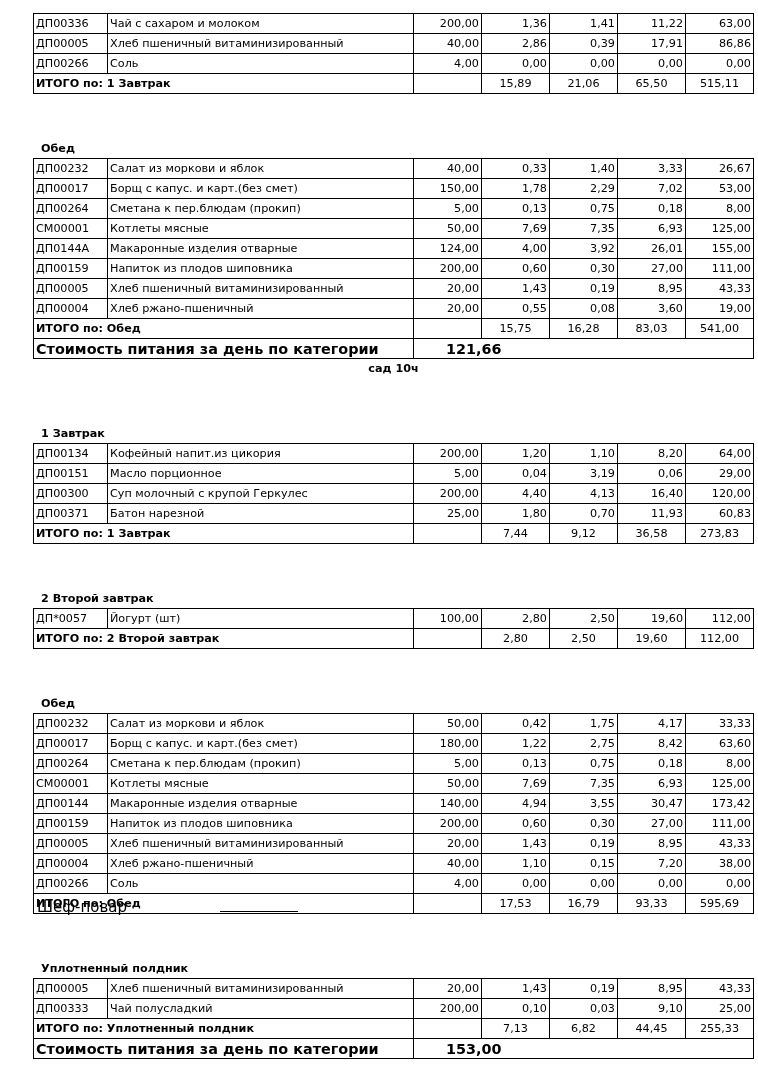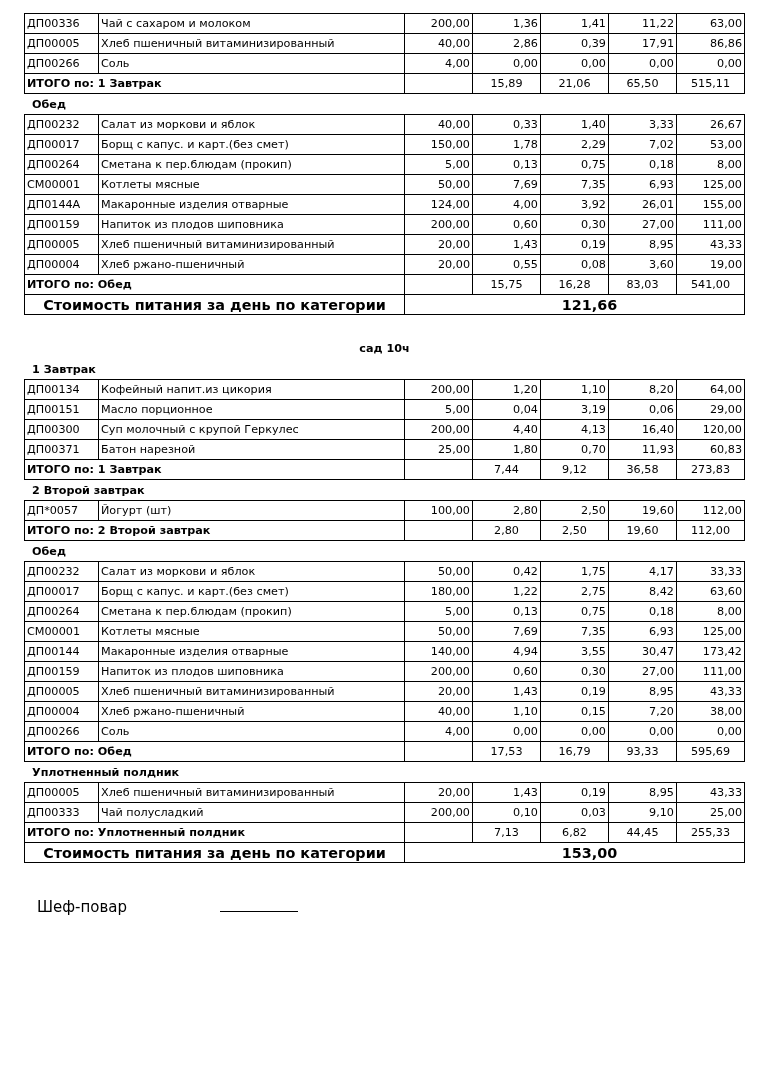--- a/index.html
+++ b/index.html
@@ -1,32 +1,32 @@
 <!DOCTYPE html>
 <html><head>
 <meta charset="utf-8">
 <style>
   html, body { margin: 0; padding: 0; background: #ffffff; }
   body { width: 758px; height: 1071px; position: relative; font-family: "DejaVu Sans", sans-serif; color: #000; font-size: 11.2px; }
-  #doc { position: absolute; left: 24px; top: 13px; width: 721px; }
+  #doc { position: absolute; left: 33px; top: 13px; width: 721px; }
   table.menu { border-collapse: collapse; width: 721px; table-layout: fixed; }
   table.menu td { border: 1px solid #000; height: 19px; padding: 0 2px; white-space: nowrap; overflow: hidden; line-height: 18px; }
   col.c-code { width: 74px; }
   col.c-name { width: 306px; }
   col.c-qty { width: 68px; }
   col.c-n { width: 68px; }
   td.qty { text-align: right; }
   td.num { text-align: right; }
   tr.total td { font-weight: bold; }
   tr.total td.num { font-weight: normal; text-align: center; }
-  tr.cost td { height: 19px; text-align: center; }
+  tr.cost td { height: 19px; }
   tr.cost td.cost-label { font-weight: bold; font-size: 14.4px; }
   tr.cost td.cost-value { font-weight: bold; font-size: 14.4px; padding-left: 32px; border-right: 1px solid #000; }
-  .meal-title { font-weight: bold; height: 20px; line-height: 22px; padding-left: 8px; }
-  .category-title { font-weight: bold; text-align: center; height: 20px; line-height: 20px; margin-top: 24px; }
+  .meal-title { font-weight: bold; height: 20px; line-height: 22px; padding-left: 8px; margin-top: 44px; }
+  .category-title { font-weight: bold; text-align: center; height: 20px; line-height: 20px; }
   .signature { position: absolute; left: 37px; top: 898px; font-size: 15px; }
   .sig-line { position: absolute; left: 220px; top: 911px; width: 78px; border-bottom: 1px solid #000; }
 </style>
 </head>
 <body>
 
 <div id="doc">
     <table class="menu">
       <colgroup>
         <col class="c-code">

